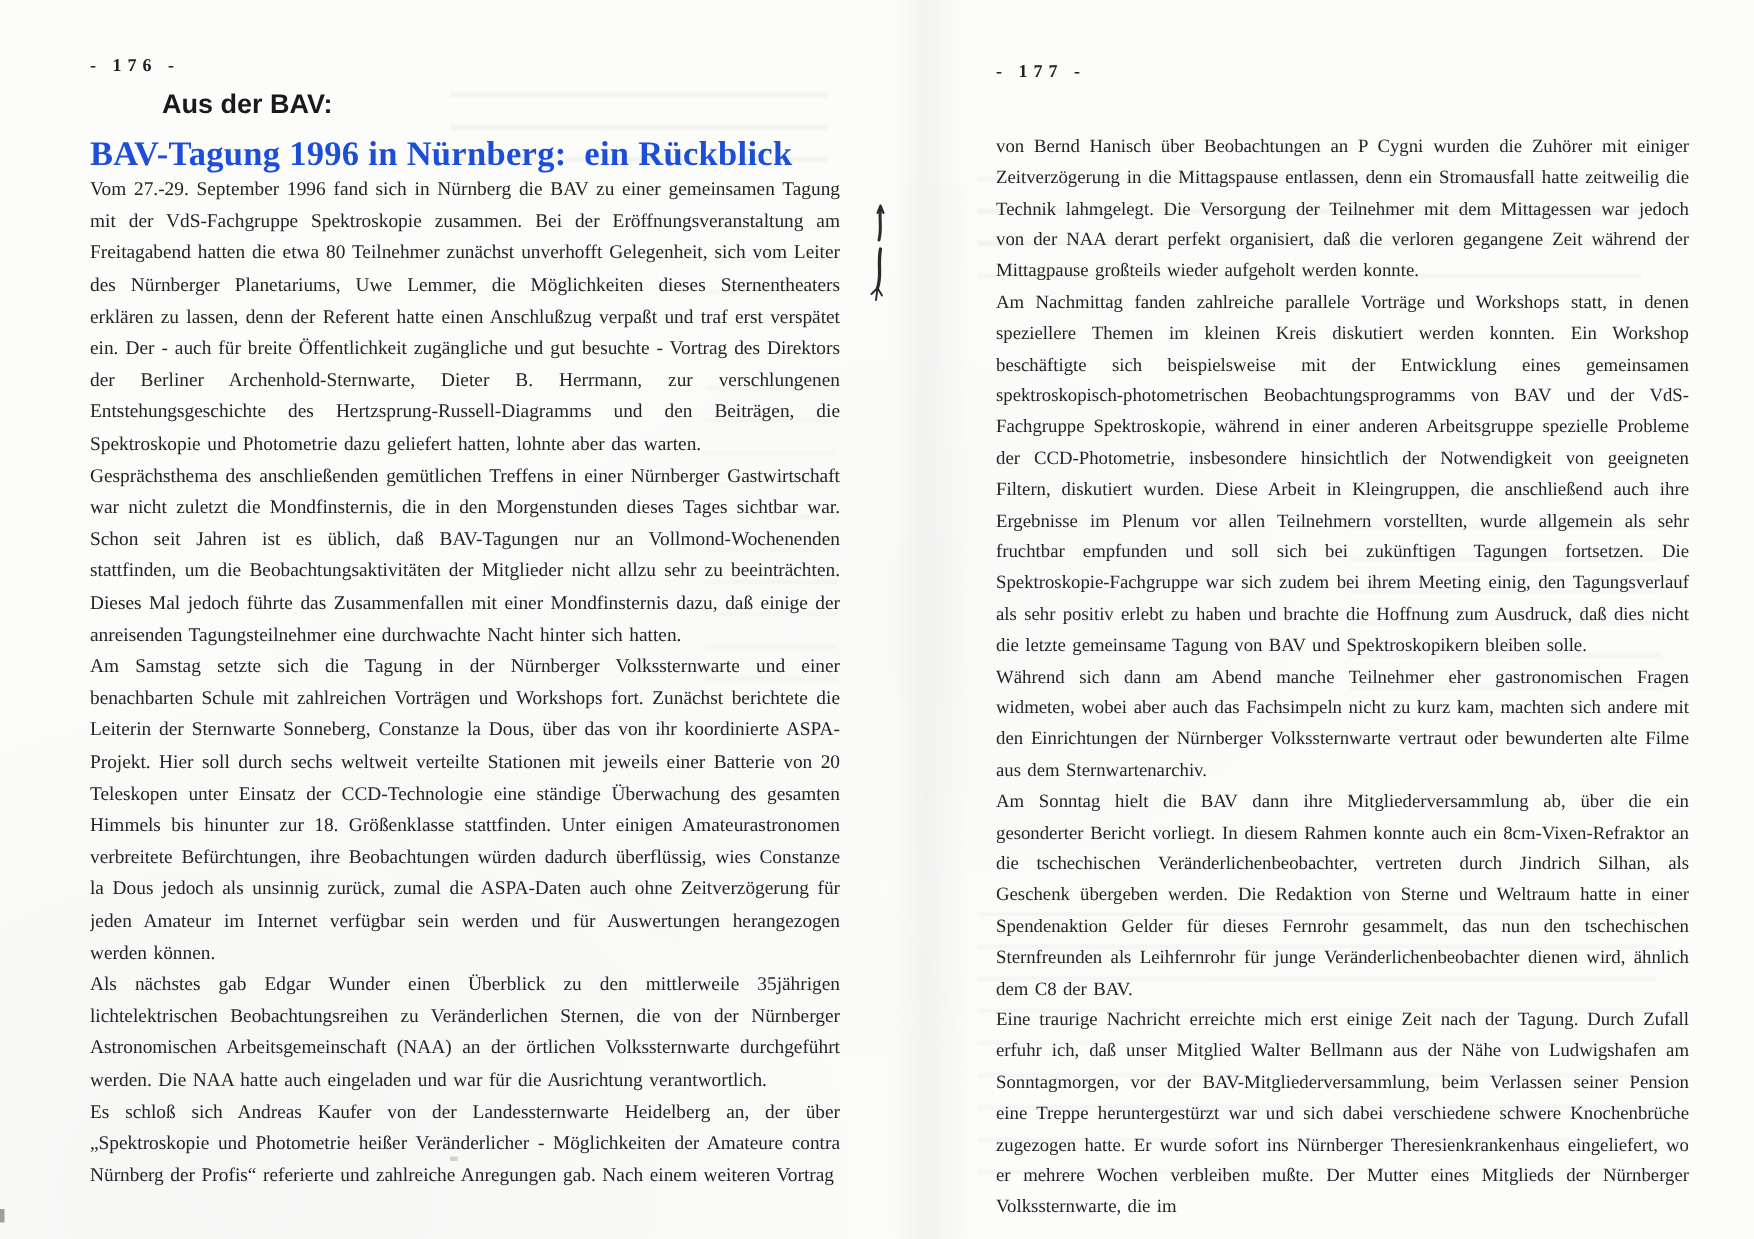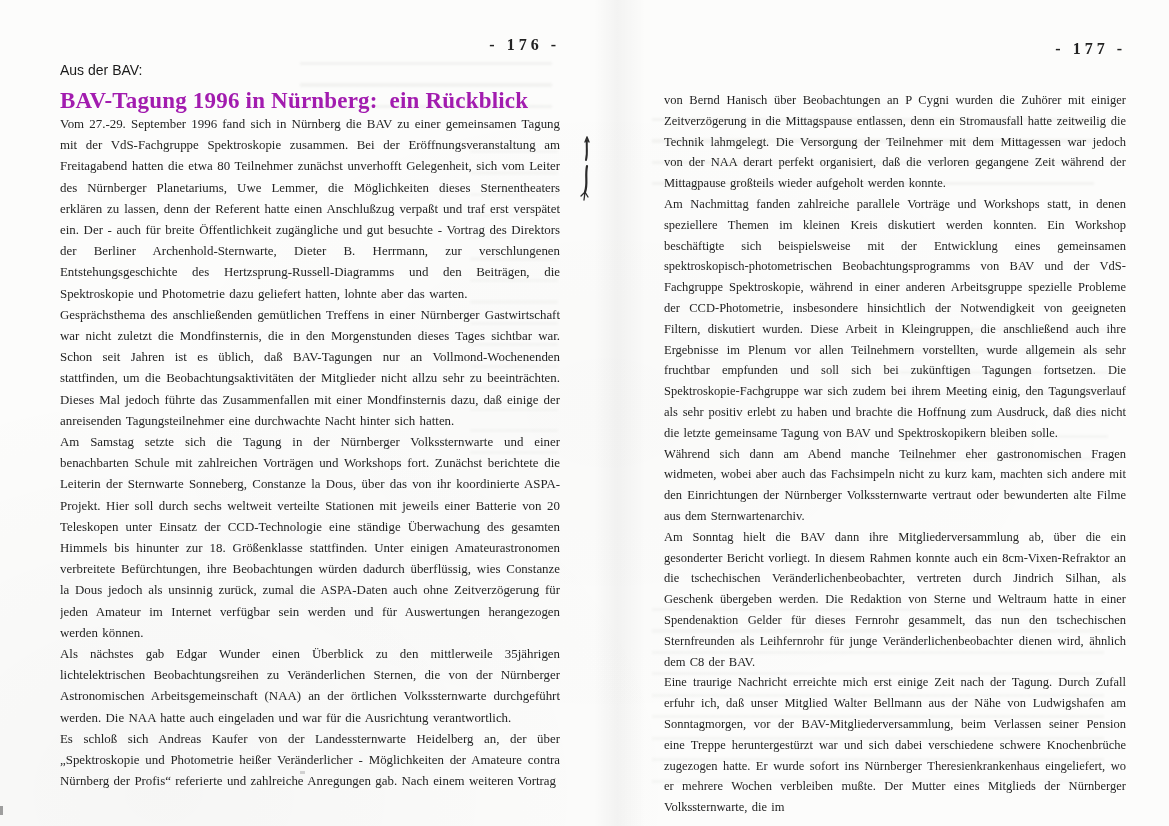--- a/index.html
+++ b/index.html
@@ -18,32 +18,32 @@
   }
   .gutter-shadow {
     position:absolute; left:594px; top:0; width:52px; height:826px;
     background:linear-gradient(90deg, rgba(0,0,0,0) 0%, rgba(0,0,0,0.035) 45%, rgba(0,0,0,0) 100%);
   }
   .page { position:absolute; top:0; height:826px; overflow:hidden; }
   .page-left  { left:60px;  width:500px; }
   .page-right { left:664px; width:462px; }
 
   .pagenum {
-    font-weight:bold; font-size:16px; letter-spacing:4px;
-    text-align:right; margin-top:36px; color:#222;
+    font-weight:bold; font-size:12px; letter-spacing:4px;
+    text-align:left; margin-top:36px; color:#222;
   }
   .page-right .pagenum { margin-top:40px; }
 
   .kicker {
     font-family:"Liberation Sans", sans-serif;
-    font-weight:normal; font-size:14px; margin-top:8px; color:#1a1a1a;
+    font-weight:bold; font-size:18px; margin-top:8px; color:#1a1a1a;margin-left:48px;
   }
   .title {
     font-weight:bold; font-size:23px; letter-spacing:0.2px;
-    margin-top:10px; color:#a21caf; white-space:pre-wrap;
+    margin-top:10px; color:#1d4ed8; white-space:pre-wrap;
   }
   .body { font-size:12.9px; line-height:21.2px;
     text-align:justify; word-spacing:0.09em; color:#242424; }
   .page-right .body { margin-top:32px; font-size:12.5px; line-height:20.8px; }
   .body p { margin:0; text-align:justify; }
   .it { }
 
   
   .bleed {
     position:absolute; filter:blur(1.2px); pointer-events:none;

